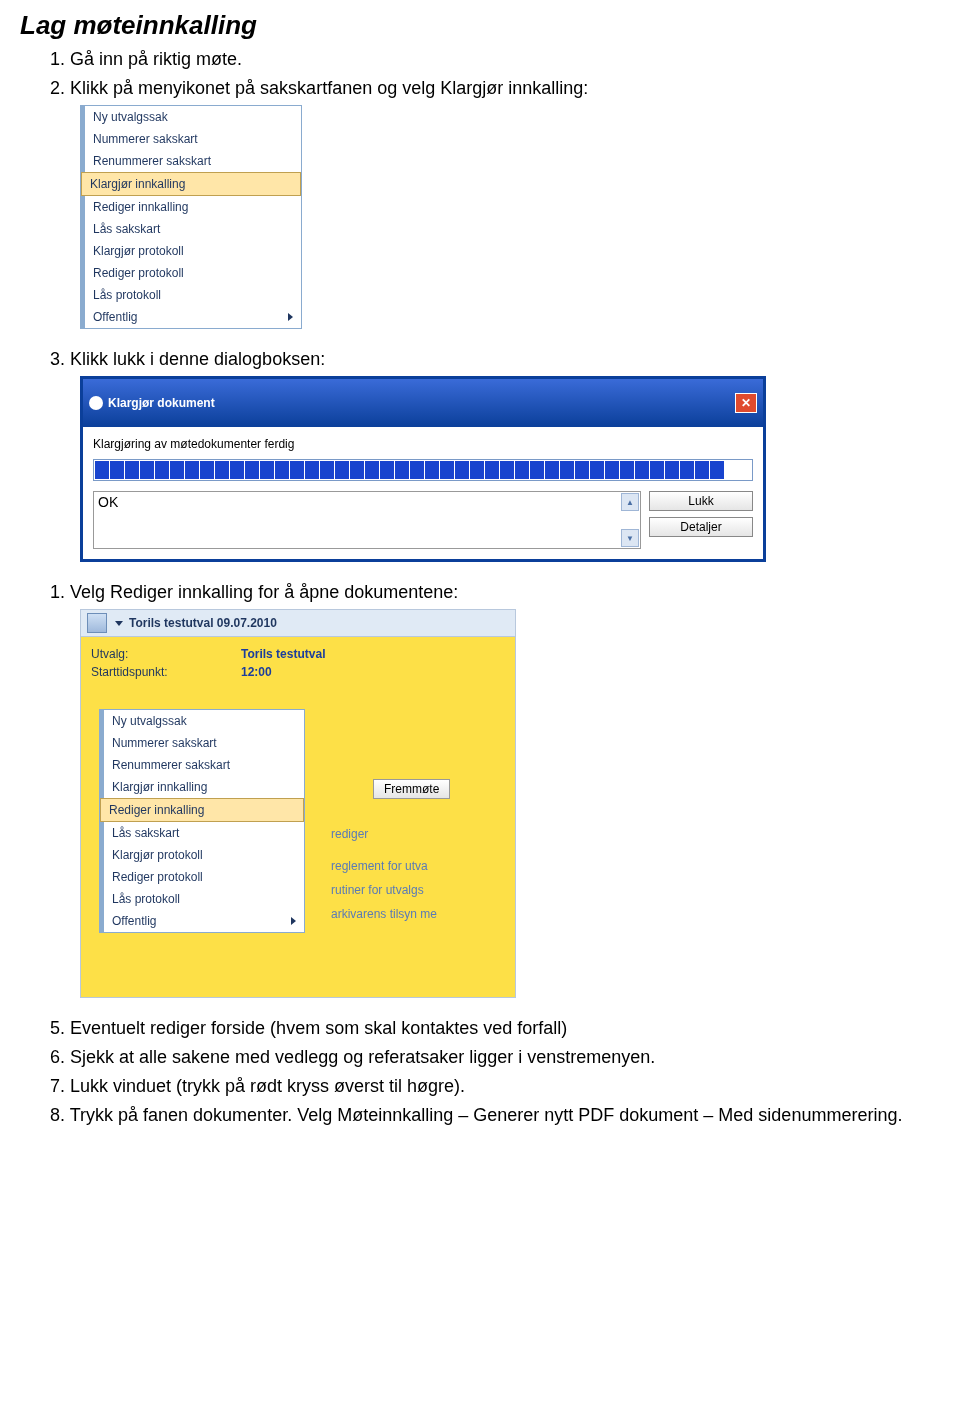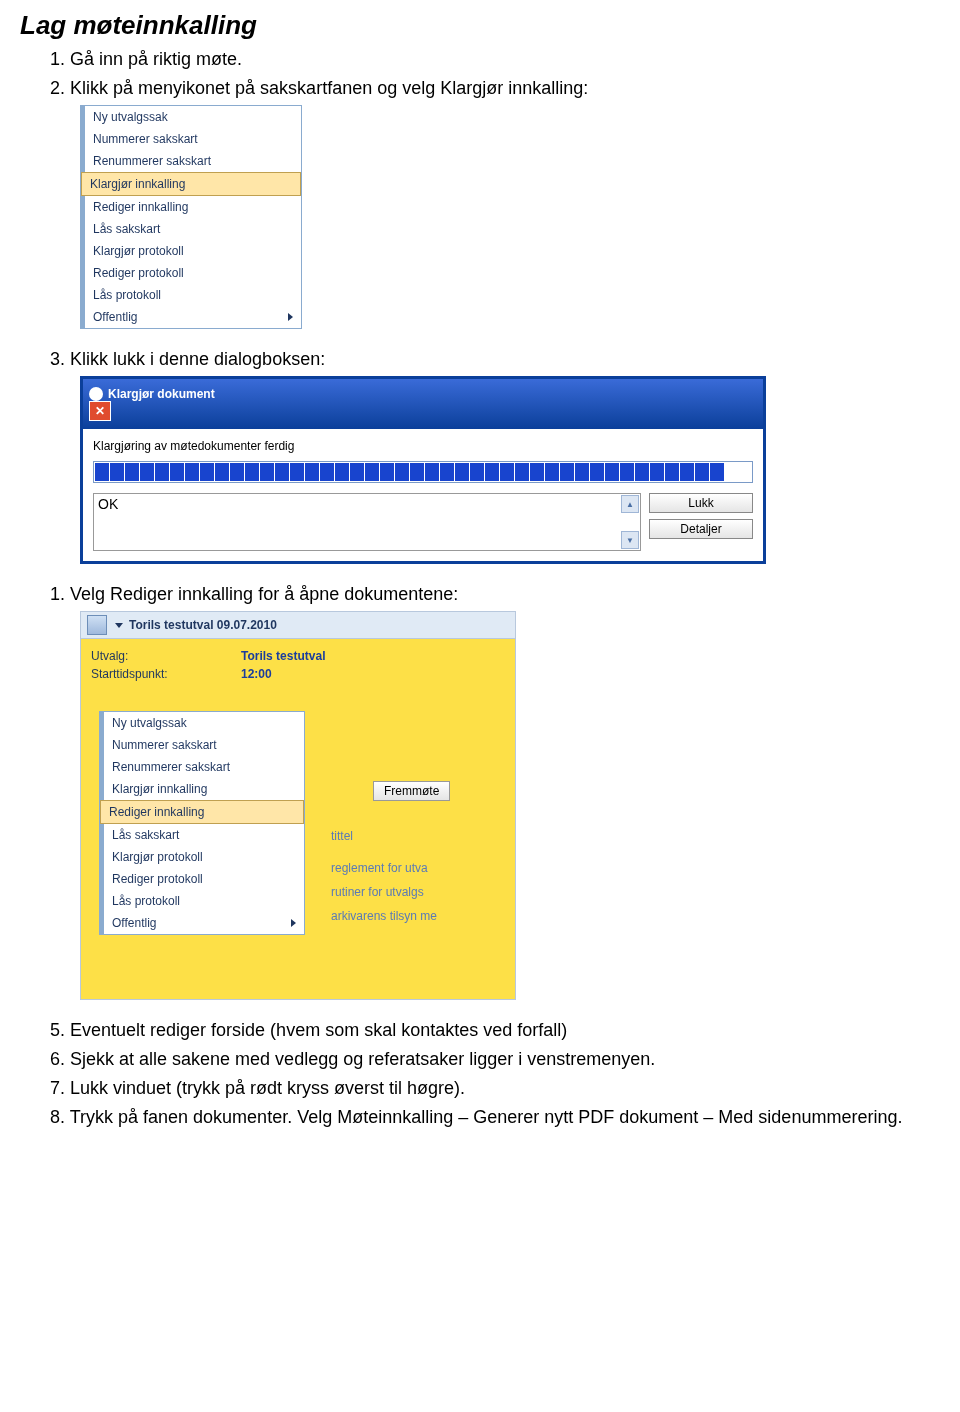--- a/index.html
+++ b/index.html
@@ -56,24 +56,23 @@
     .dialog {
       width: 680px;
       border: 3px solid #0b3f9a;
       font-family: Tahoma, Arial, sans-serif;
       font-size: 12px;
     }
     .dialog-titlebar {
       background: linear-gradient(to bottom, #3a6bd8, #0b3f9a);
       color: #fff;
       font-weight: bold;
-      padding: 8px 6px;
+      padding: 14px 6px;
       display: flex;
       justify-content: space-between;
-      flex-direction: column;
     }
     .dialog-titlebar .tb-left {
       display: flex;
       align-items: center;
       gap: 5px;
     }
     .ie-icon {
       width: 14px;
       height: 14px;
       background: #fff;
@@ -353,21 +352,21 @@
         <span class="label">Utvalg:</span>
         <span class="value">Torils testutval</span>
       </div>
       <div class="info-row">
         <span class="label">Starttidspunkt:</span>
         <span class="value">12:00</span>
       </div>
 
       <div class="behind-btn">Fremmøte</div>
 
-      <div class="behind-text bt1">tittel</div>
+      <div class="behind-text bt1">rediger</div>
       <div class="behind-text bt2">reglement for utva</div>
       <div class="behind-text bt3">rutiner for utvalgs</div>
       <div class="behind-text bt4">arkivarens tilsyn me</div>
 
       <div class="menu2-wrapper">
         <div class="menu2-item">Ny utvalgssak</div>
         <div class="menu2-item">Nummerer sakskart</div>
         <div class="menu2-item">Renummerer sakskart</div>
         <div class="menu2-item">Klargjør innkalling</div>
         <div class="menu2-item highlighted">Rediger innkalling</div>

